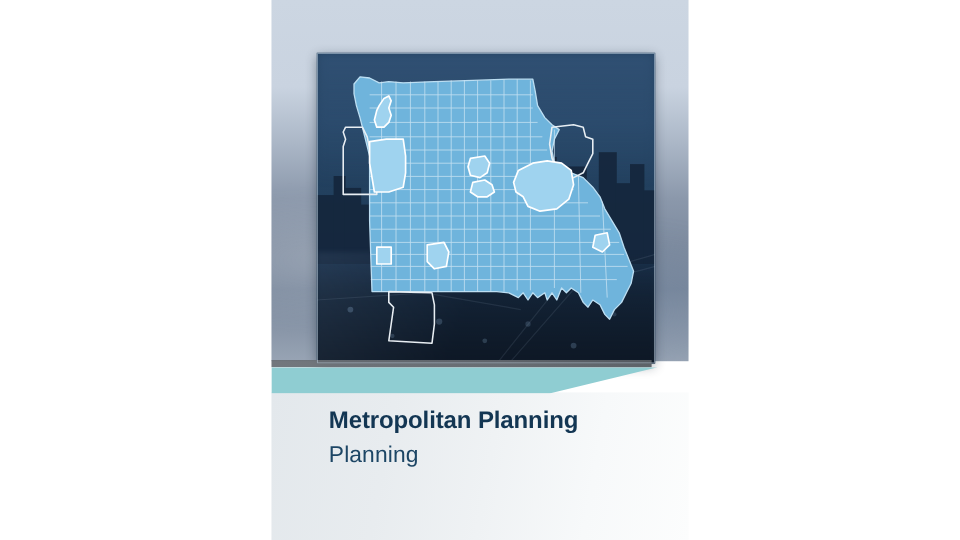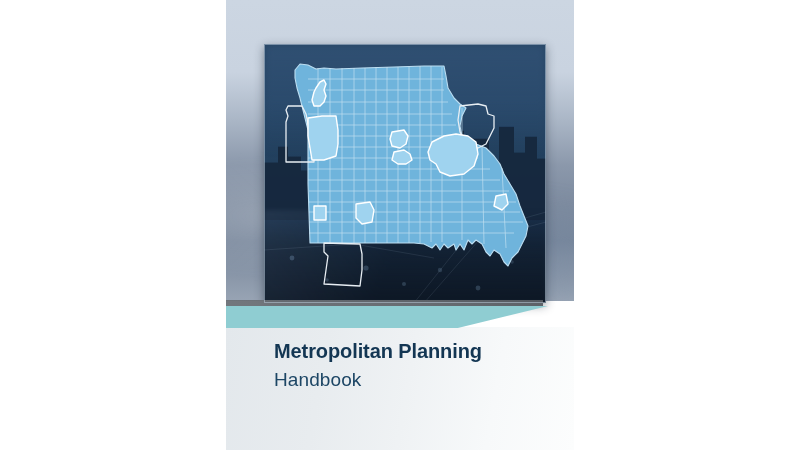--- a/index.html
+++ b/index.html
@@ -336,21 +336,21 @@
 
       <div class="map-card-border"></div>
     </div>
 
     <div class="shadow-bar"></div>
 
     <div class="accent-band"></div>
 
     <div class="title-block">
       <div class="doc-title">Metropolitan Planning</div>
-      <div class="doc-subtitle">Handbook</div>
+      <div class="doc-subtitle">Planning</div>
     </div>
 
   </div>
 
   <div class="letterbox letterbox-left"></div>
   <div class="letterbox letterbox-right"></div>
 
 </div>
 
 </body></html>

